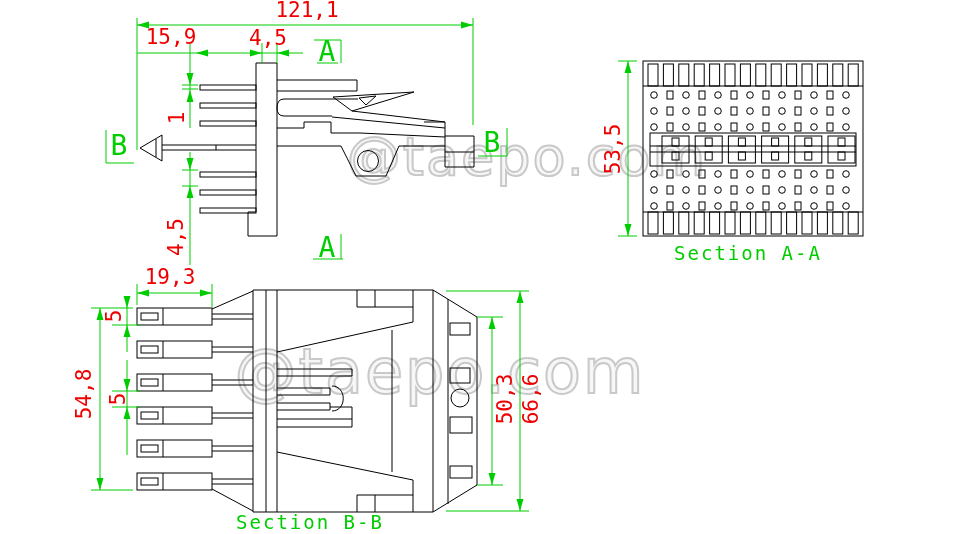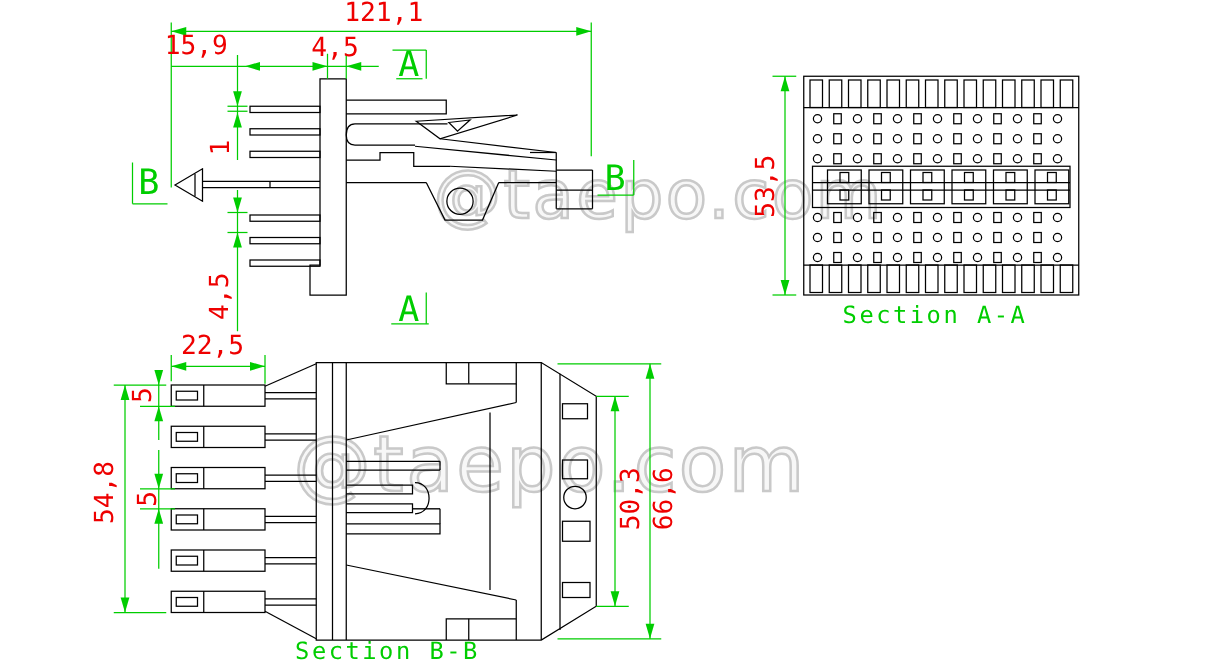--- a/index.html
+++ b/index.html
@@ -322,26 +322,26 @@
         <polygon points="127,391 123.5,379 130.5,379" class="ah"></polygon>
         <polygon points="127,407 123.5,419 130.5,419" class="ah"></polygon>
         <polygon points="492,317 488.5,329 495.5,329" class="ah"></polygon>
         <polygon points="492,485 488.5,473 495.5,473" class="ah"></polygon>
         <polygon points="520,291 516.5,303 523.5,303" class="ah"></polygon>
         <polygon points="520,511 516.5,499 523.5,499" class="ah"></polygon>
       </g>
   </svg>
 
   <span class="dim h" style="left:307px;top:10px">121,1</span>
-  <span class="dim h" style="left:157px;top:37px">15,9</span>
+  <span class="dim h" style="left:171px;top:37px">15,9</span>
   <span class="dim h" style="left:268px;top:38px">4,5</span>
   <span class="dim v" style="left:177px;top:118px">1</span>
   <span class="dim v" style="left:176px;top:237px">4,5</span>
   <span class="dim v" style="left:613px;top:149px">53,5</span>
-  <span class="dim h" style="left:170px;top:277px">22,5</span>
+  <span class="dim h" style="left:170px;top:277px">19,3</span>
   <span class="dim v" style="left:114px;top:316px">5</span>
   <span class="dim v" style="left:84px;top:394px">54,8</span>
   <span class="dim v" style="left:118px;top:399px">5</span>
   <span class="dim v" style="left:505px;top:399px">50,3</span>
   <span class="dim v" style="left:531px;top:399px">66,6</span>
 
   <span class="mark" style="left:119px;top:146px">B</span>
   <span class="mark" style="left:492px;top:143px">B</span>
   <span class="mark" style="left:327px;top:52px">A</span>
   <span class="mark" style="left:327px;top:248px">A</span>

